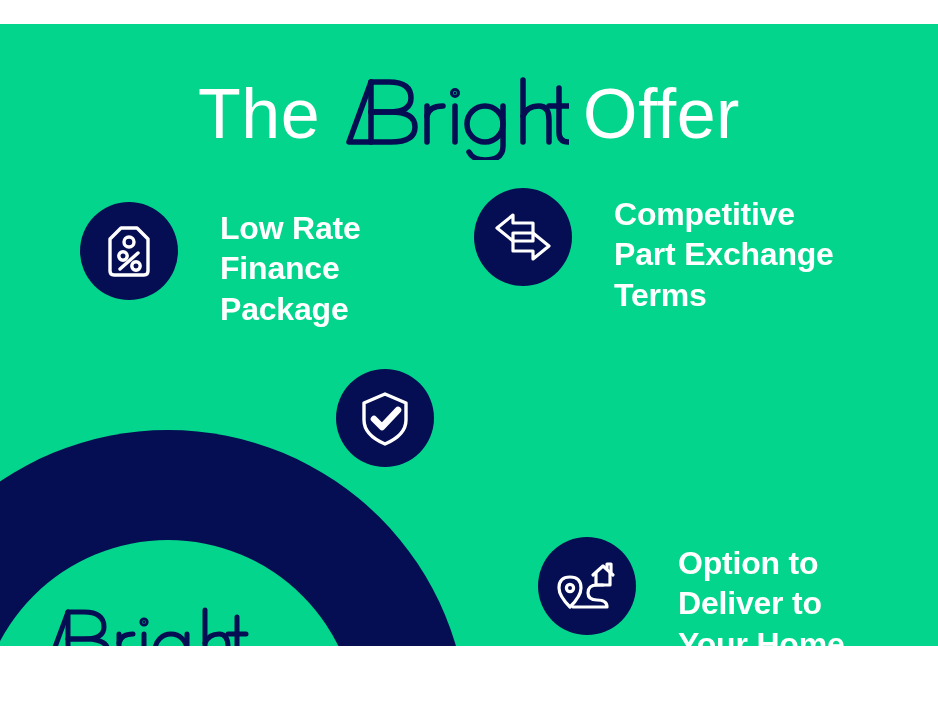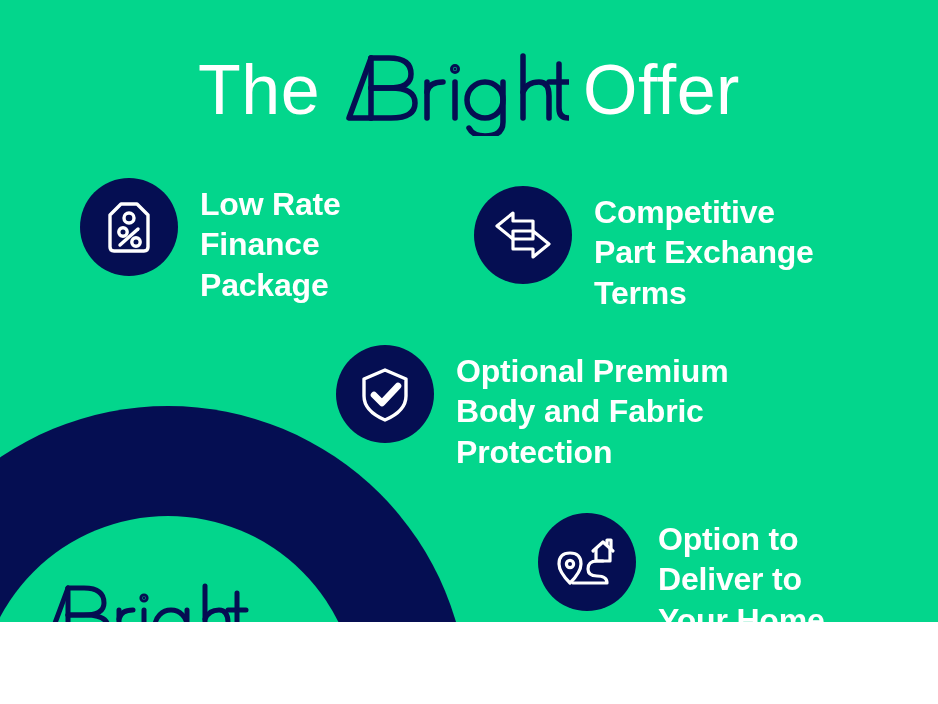--- a/index.html
+++ b/index.html
@@ -8,20 +8,21 @@
     padding: 0;
     background: #ffffff;
   }
   #canvas {
     position: relative;
     width: 938px;
     height: 622px;
     overflow: hidden;
     background: #03D68C;
     font-family: "Liberation Sans", sans-serif;
+    margin-top: 24px;
     -webkit-font-smoothing: antialiased;
   }
 
   
   .deco-layer {
     position: absolute;
     inset: 0;
     pointer-events: none;
   }
 
@@ -48,20 +49,21 @@
     margin: 0 10px 0 12px;
   }
   .title-logo svg { display: block; }
 
   
   .feature {
     position: absolute;
     display: flex;
     align-items: flex-start;
     z-index: 5;
+    gap: 20px;
   }
   .feature-icon {
     flex: 0 0 auto;
     width: 98px;
     height: 98px;
     border-radius: 50%;
     background: #050E52;
     display: flex;
     align-items: center;
     justify-content: center;
@@ -73,21 +75,21 @@
     font-size: 32px;
     font-weight: 700;
     line-height: 1.26;
     letter-spacing: -0.2px;
     padding-top: 6px;
     white-space: pre-line;
   }
 
   
   #feature-0 { left: 80px;  top: 178px; }
-  #feature-1 { left: 474px; top: 186px; }
+  #feature-1 { left: 474px; top: 164px; }
   #feature-2 { left: 336px; top: 345px; }
   #feature-3 { left: 538px; top: 513px; }
 
   
   .brand-logo {
     position: absolute;
     left: 38px;
     top: 578px;
     z-index: 6;
   }
@@ -191,23 +193,20 @@
 
   <div class="feature" id="feature-2">
     <div class="feature-icon">
       <span>
         <svg width="58" height="58" viewBox="0 0 58 58">
           <path d="M 29 5 L 50 14 L 50 31 Q 50 46 29 55 Q 8 46 8 31 L 8 14 Z" fill="none" stroke="#ffffff" stroke-width="3.4" stroke-linejoin="round"></path>
           <path d="M 18 30 L 26 38 L 42 21" fill="none" stroke="#ffffff" stroke-width="6.6" stroke-linecap="round" stroke-linejoin="round"></path>
         </svg>
       </span>
     </div>
-    <div class="feature-text">Optional Premium
-Body and Fabric
-Protection</div>
   </div>
 
   <div class="feature" id="feature-3">
     <div class="feature-icon">
       <span>
         <svg width="60" height="58" viewBox="0 0 60 58">
           <g fill="none" stroke="#ffffff" stroke-width="3.2" stroke-linecap="round" stroke-linejoin="round">
 
             <path d="M 13 20 Q 24 20 24 31 Q 24 39 13 50 Q 2 39 2 31 Q 2 20 13 20 Z"></path>
             <circle cx="13" cy="31" r="3.6"></circle>

